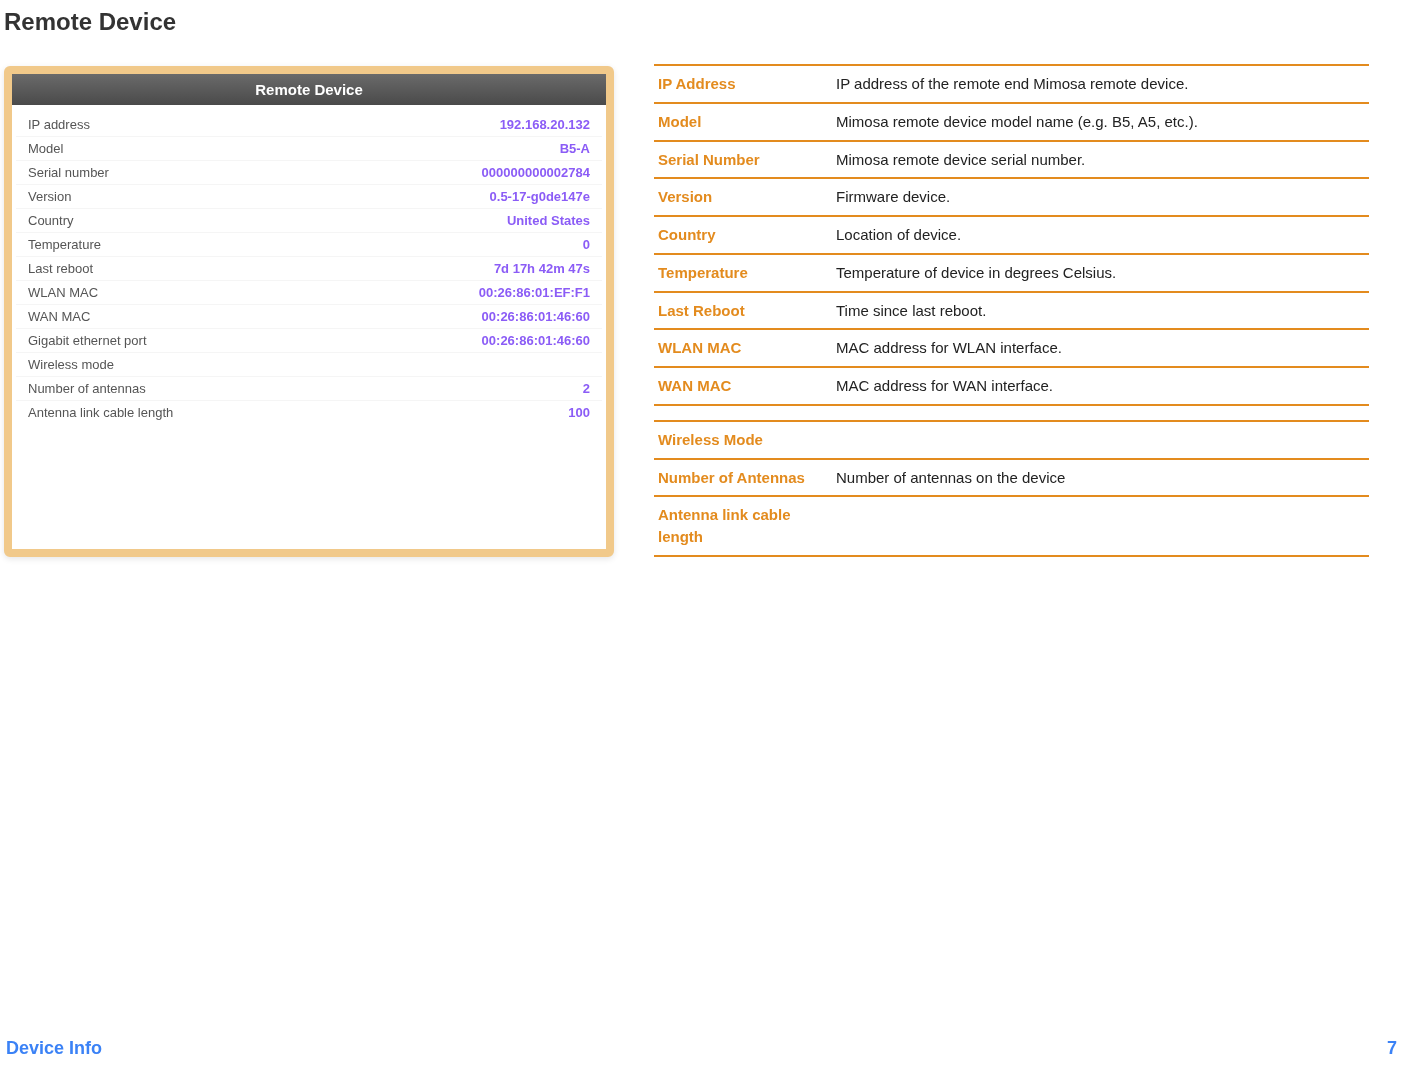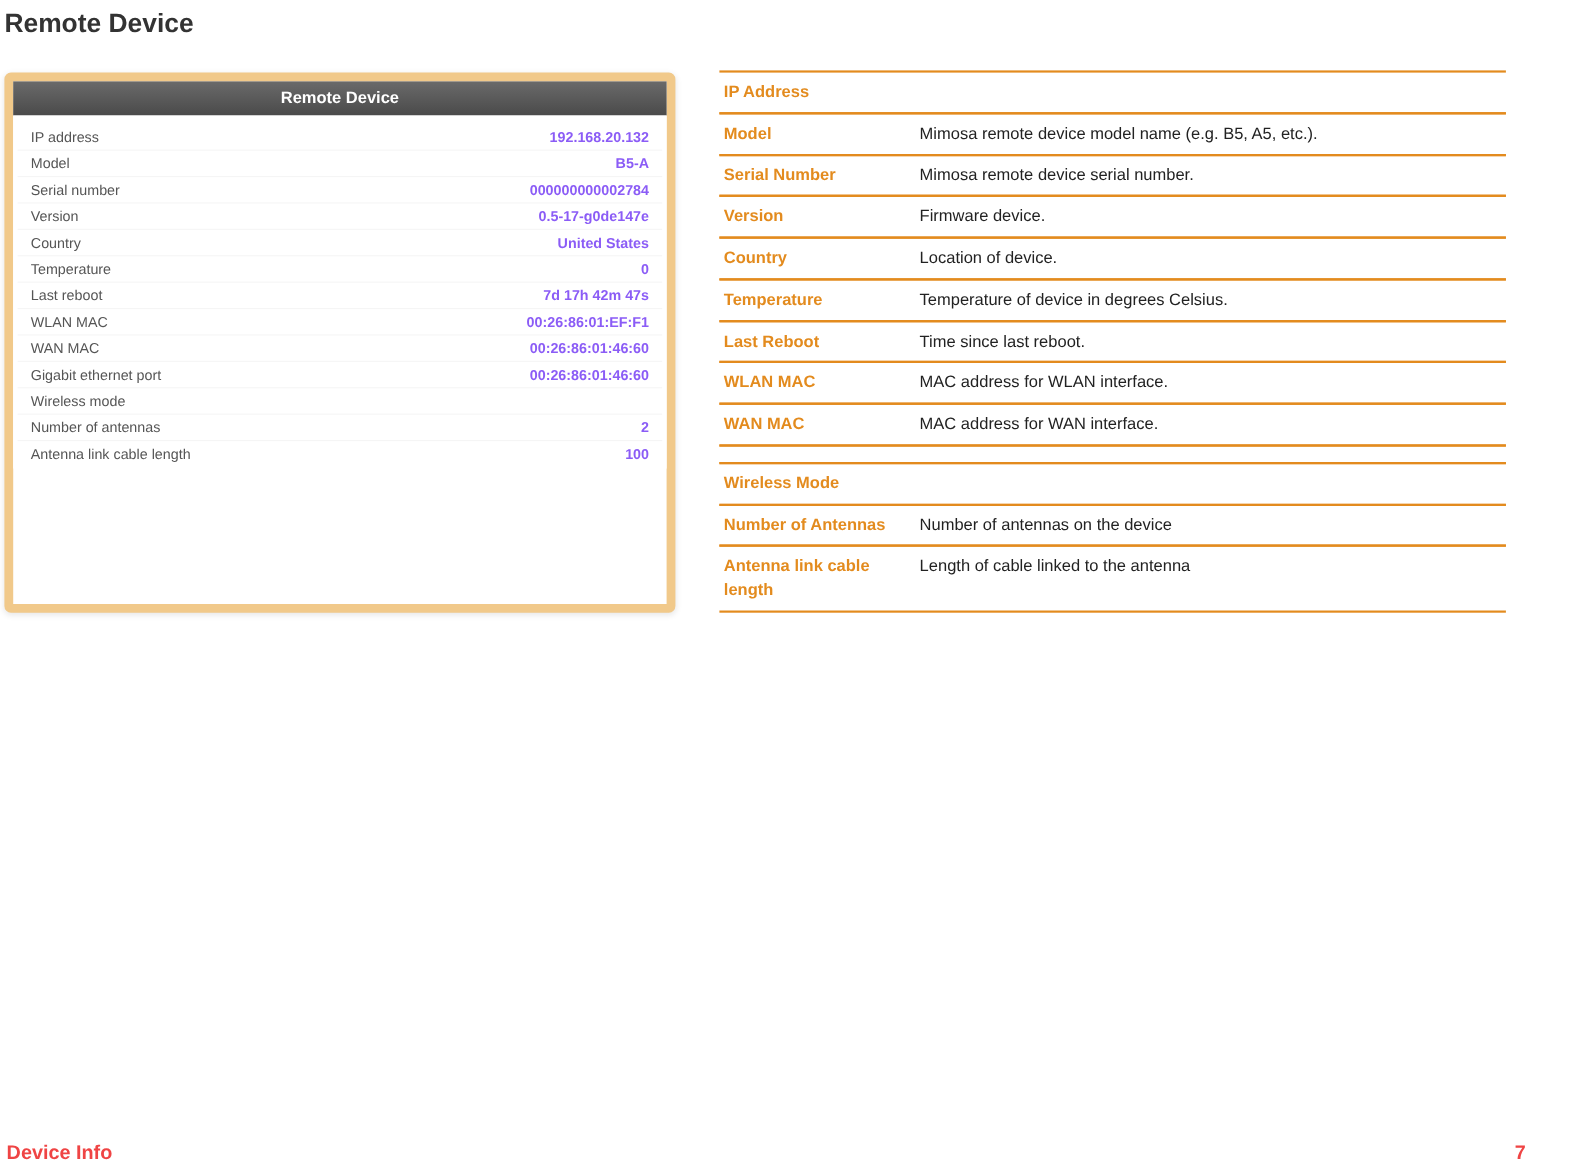--- a/index.html
+++ b/index.html
@@ -80,24 +80,24 @@
     .desc-value {
       font-size: 15px;
       color: #222;
       line-height: 1.45;
     }
 
     .footer {
       position: absolute;
       bottom: 6px;
       left: 6px;
-      right: 40px;
+      right: 30px;
       display: flex;
       justify-content: space-between;
-      color: #ef4444;
+      color: #3b82f6;
       font-weight: bold;
       font-size: 18px;
     }
   </style>
 </head>
 <body>
 
 <h1 class="page-title">Remote Device</h1>
 
 <div class="content-wrap">
@@ -156,20 +156,21 @@
         <div class="panel-row">
           <span class="panel-label">Antenna link cable length</span>
           <span class="panel-value">100</span>
         </div>
       </div>
   </div>
 
   <div class="desc-table" id="desc-table">
       <div class="desc-row">
         <div class="desc-label">IP Address</div>
+        <div class="desc-value">IP address of the remote end Mimosa remote device.</div>
       </div>
       <div class="desc-row">
         <div class="desc-label">Model</div>
         <div class="desc-value">Mimosa remote device model name (e.g. B5, A5, etc.).</div>
       </div>
       <div class="desc-row">
         <div class="desc-label">Serial Number</div>
         <div class="desc-value">Mimosa remote device serial number.</div>
       </div>
       <div class="desc-row">
@@ -200,21 +201,20 @@
       </div>
       <div class="desc-row">
         <div class="desc-label">Wireless Mode</div>
       </div>
       <div class="desc-row">
         <div class="desc-label">Number of Antennas</div>
         <div class="desc-value">Number of antennas on the device</div>
       </div>
       <div class="desc-row">
         <div class="desc-label">Antenna link cable length</div>
-        <div class="desc-value">Length of cable linked to the antenna</div>
       </div>
     </div>
 
 </div>
 
 <div class="footer">
   <span>Device Info</span>
   <span>7</span>
 </div>
 

